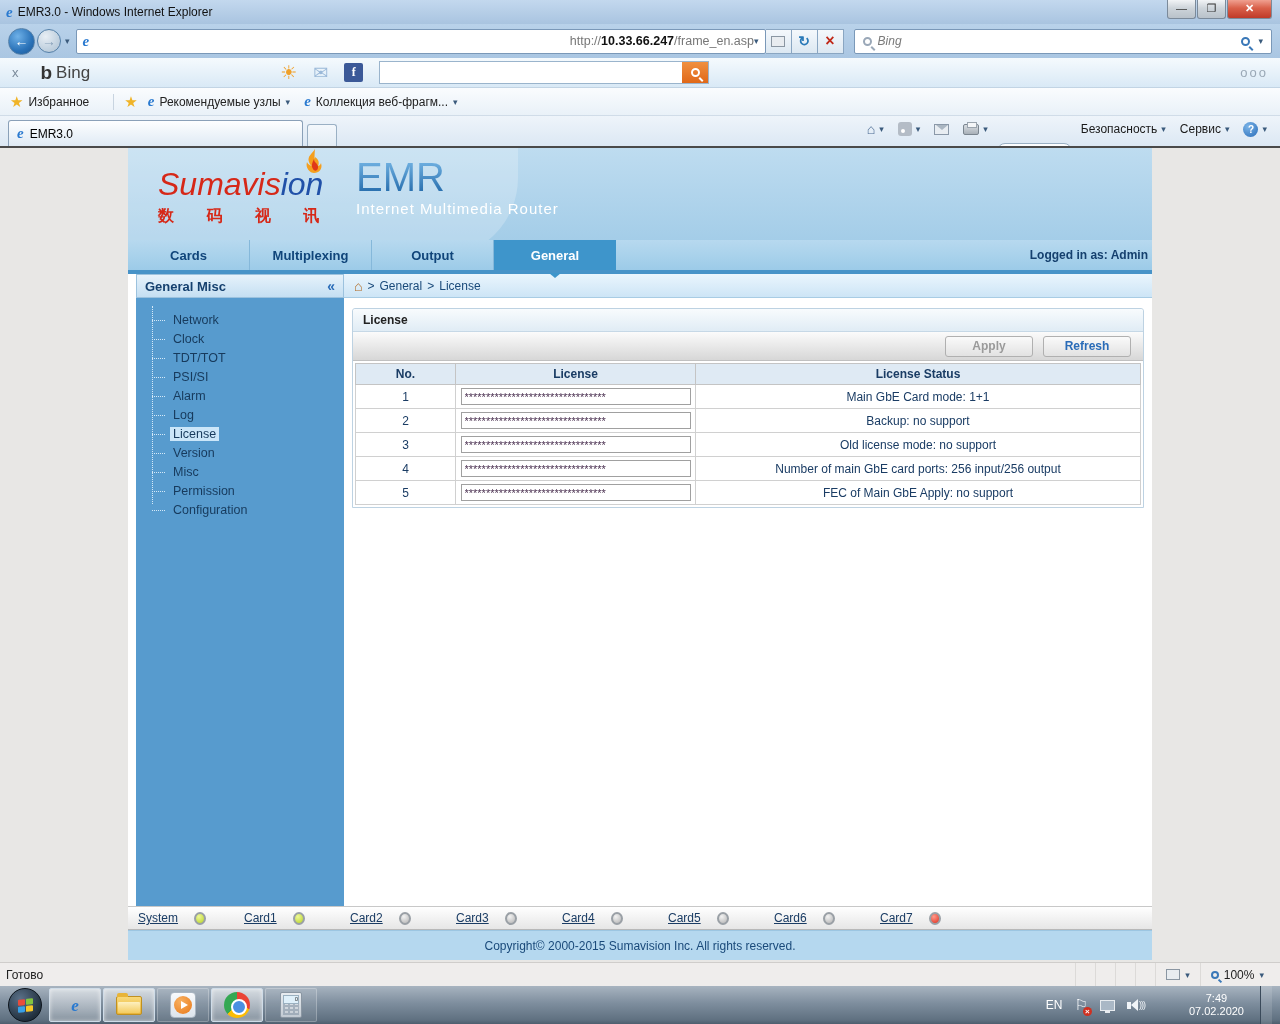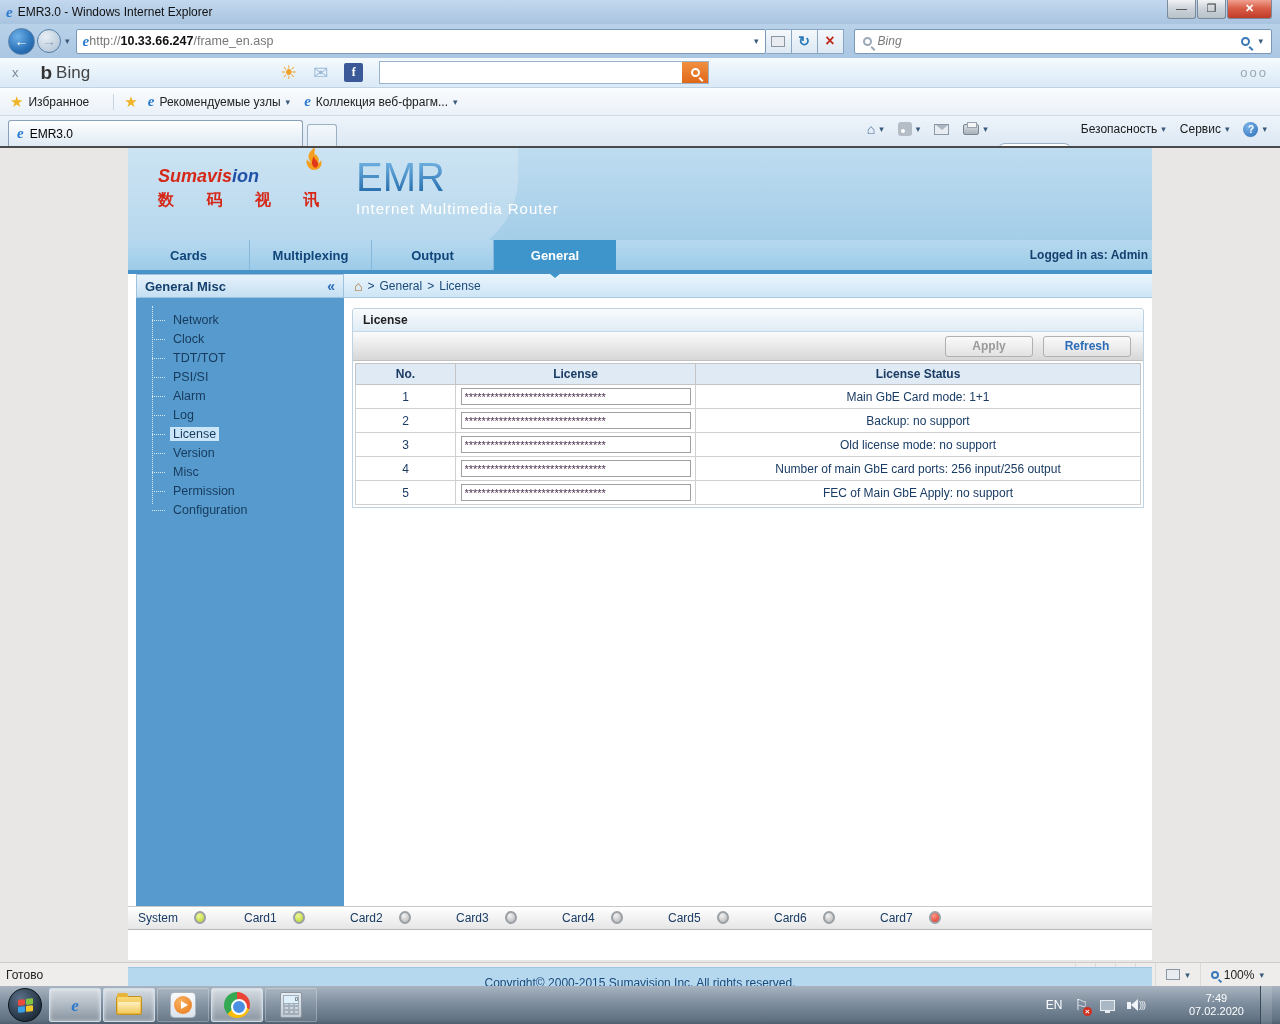--- a/index.html
+++ b/index.html
@@ -27,21 +27,21 @@
     background:linear-gradient(#b9d2ea,#aac6e2); padding:0 8px; }
   .nav-circle { width:27px; height:27px; border-radius:50%; border:1px solid #5580a8;
     display:flex; align-items:center; justify-content:center; color:#fff; font-weight:bold;
     font-size:14px; }
   .back { background:radial-gradient(circle at 35% 30%, #6fb1e8, #2a72b8 60%, #1a5694); }
   .fwd  { background:radial-gradient(circle at 35% 30%, #e8eef4, #c2d2e0 60%, #aebfd0);
     color:#8aa2ba; margin-left:2px; width:24px; height:24px; }
   .addr-drop { color:#3a5a7c; font-size:9px; margin:0 6px 0 4px; }
   .addr-field { flex:0 0 690px; height:25px; background:#fff; border:1px solid #7a98b8;
     border-radius:2px; display:flex; align-items:center; padding:0 6px; }
-  .addr-url { flex:1; color:#777; font-size:12.5px; white-space:nowrap; }
+  .addr-url { flex:1; color:#777; font-size:12.5px; white-space:nowrap;text-align:right; }
   .addr-url b { color:#111; font-weight:bold; }
   .mini-btn { width:26px; height:25px; border:1px solid #8aa6c2; border-left:none;
     background:linear-gradient(#f4f8fc,#dce8f2); display:flex; align-items:center;
     justify-content:center; }
   .refresh-glyph { color:#2a7ab8; font-weight:bold; font-size:14px; }
   .stop-glyph { color:#c02818; font-weight:bold; font-size:16px; }
   .searchbox { margin-left:10px; flex:1; height:25px; background:#fff;
     border:1px solid #7a98b8; border-radius:2px; display:flex; align-items:center; padding:0 8px; }
   .search-ph { color:#7a7a7a; font-style:italic; margin-left:6px; flex:1; }
   .mag { width:9px; height:9px; border:2px solid #3a78b8; border-radius:50%; position:relative; display:inline-block; }
@@ -102,21 +102,21 @@
     color:#fff; font-size:10px; font-weight:bold; text-align:center; line-height:15px; }
 
   
   .viewport { height:816px; background:#e8e7e5; border-top:2px solid #4a4a4a; position:relative; }
   .page { position:absolute; left:128px; top:0; width:1024px; height:812px; background:#fff; }
 
   .banner { height:92px; background:linear-gradient(#bedcf0,#a4cde8); position:relative; overflow:hidden; }
   .banner::before { content:""; position:absolute; left:-30px; top:-20px; width:420px; height:130px;
     background:rgba(255,255,255,0.22); border-radius:0 0 80px 0; }
   .logo { position:absolute; left:30px; top:18px; }
-  .logo-line1 { font-size:18px; font-weight:bold; font-style:italic; letter-spacing:0; position:relative; }
+  .logo-line1 { font-size:32px; font-weight:normal; font-style:italic; letter-spacing:0; position:relative; }
   .logo-red { color:#d62818; } .logo-blue { color:#2050a8; }
   .flame { position:absolute; left:146px; top:-20px; }
   .logo-cjk { color:#d62818; font-weight:bold; font-size:16px; letter-spacing:14px; margin-top:3px; }
   .emr-title { position:absolute; left:228px; top:8px; }
   .emr-big { font-size:40px; font-weight:normal; color:#2878ba;
     background:linear-gradient(#7cbcea,#1a62a4); -webkit-background-clip:text; background-clip:text;
     -webkit-text-fill-color:transparent; line-height:1.05; }
   .emr-sub { color:#fff; font-size:15px; letter-spacing:1px; margin-top:2px; }
   .hdr-actions { position:absolute; right:22px; top:40px; display:flex; gap:4px;
     background:rgba(90,150,195,0.35); padding:3px; border-radius:3px; }
@@ -173,27 +173,27 @@
     border:1px solid #c4c4c4; font-weight:bold; }
   .lic-table td { height:24px; border:1px solid #d0d0d0; text-align:center;
     color:#1a3c64; font-size:12px; background:#fff; }
   .col-no { width:100px; } .col-lic { width:240px; }
   .lic-input { width:230px; height:17px; border:1px solid #a0a0a0; font-size:11px;
     color:#4a3050; padding:0 3px; font-family:"Liberation Sans",sans-serif; }
 
   .cardbar { height:24px; background:linear-gradient(#ffffff,#e6e6e6);
     border-top:1px solid #c8c8c8; border-bottom:1px solid #b8b8b8;
     display:flex; align-items:center; padding-left:10px; }
-  .card-cell { width:106px; display:flex; align-items:flex-start; gap:16px; color:#1a3c64; }
+  .card-cell { width:106px; display:flex; align-items:center; gap:16px; color:#1a3c64;text-decoration:underline; }
   .led { width:12px; height:13px; border-radius:50%; border:2px solid #9aa0a6; }
   .led[data-state="green"] { background:radial-gradient(circle at 35% 30%,#eef898,#b8d428); }
   .led[data-state="gray"]  { background:radial-gradient(circle at 35% 30%,#f2f2f2,#b4b4b4); }
   .led[data-state="red"]   { background:radial-gradient(circle at 35% 30%,#ff9a8a,#e03020); }
   .copybar { height:30px; background:#b5d8ef; border-top:1px solid #9cc6e2;
-    display:flex; align-items:center; justify-content:center; color:#1a4a7a;margin-top:37px; }
+    display:flex; align-items:center; justify-content:center; color:#1a4a7a; }
 
   
   .statusbar { height:24px; background:#efedec; border-top:1px solid #cfcdcb;
     display:flex; align-items:center; padding:0 6px; color:#222; }
   .sb-cells { display:flex; margin-left:auto; height:100%; align-items:center; }
   .sb-cell { width:20px; height:100%; border-left:1px solid #dcdad8; }
   .sb-zone { display:flex; align-items:center; gap:6px; border-left:1px solid #dcdad8;
     height:100%; padding:0 70px 0 12px; }
   .globe { width:14px; height:14px; border-radius:50%;
     background:radial-gradient(circle at 35% 30%,#8ad0f0,#2878b8 65%,#1a5890); position:relative; }

